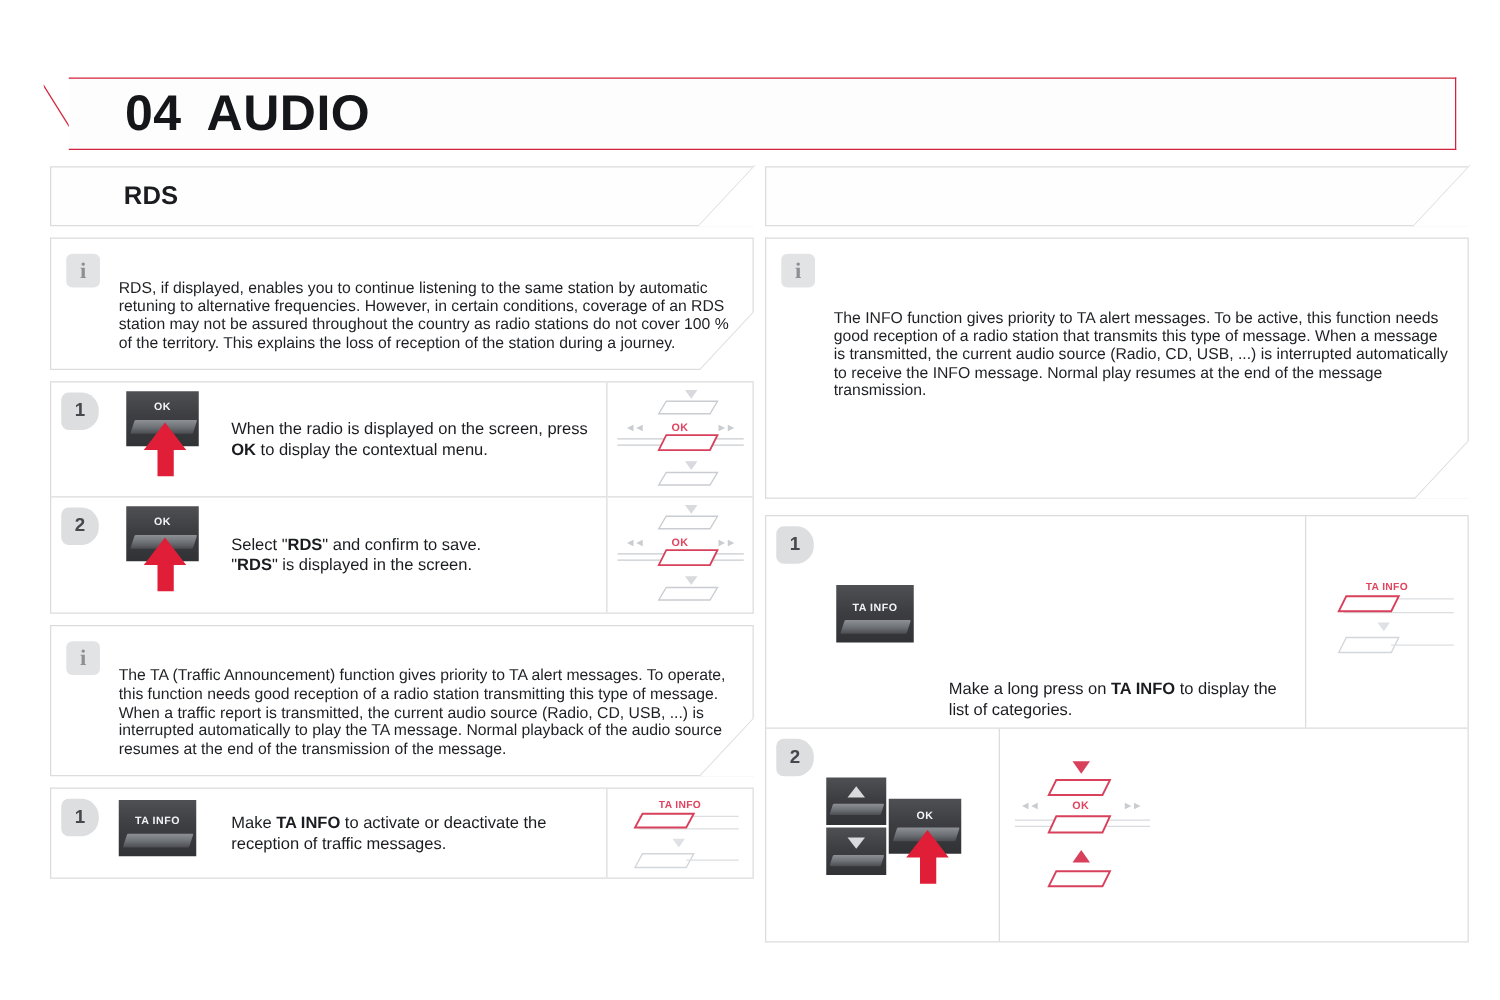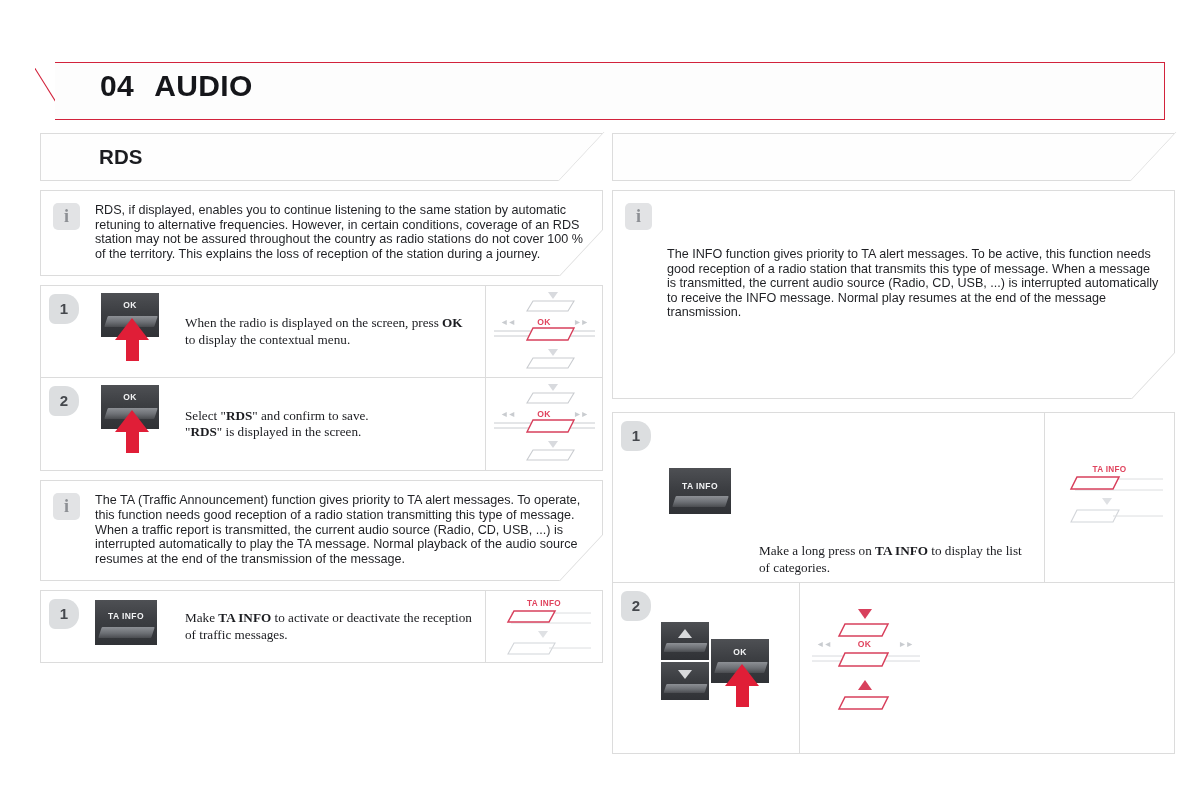--- a/index.html
+++ b/index.html
@@ -33,21 +33,21 @@
     position: absolute;
     left: -6px; top: -4px;
     width: 70px; height: 70px;
     border-top: 1.5px solid #d2233c;
     transform: rotate(58deg);
     transform-origin: left top;
   }
   .chapter-title {
     position: absolute;
     left: 100px; top: 69px;
-    font-size: 30px;
+    font-size: 40px;
     font-weight: bold;
     letter-spacing: 0.4px;
     color: #15161a;
   }
   .chapter-title .num { margin-right: 20px; }
 
   
   .col { position: absolute; top: 133px; }
   .col-left  { left: 40px;  width: 563px; }
   .col-right { left: 612px; width: 563px; }
@@ -113,20 +113,21 @@
     font-size: 18px;
     font-weight: bold;
     font-family: "Liberation Serif", serif;
     line-height: 27px;
     text-align: center;
   }
   .info-text {
     font-size: 12.6px;
     line-height: 14.6px;
     color: #1f2024;
+    margin-top: 20px;
   }
   .info-box.tall { padding-top: 14px; }
   .info-box.tall .info-text { margin-top: 42px; }
 
   
   .steps {
     border: 1px solid #dcdcdc;
     background: #ffffff;
     margin-bottom: 9px;
   }
@@ -161,21 +162,20 @@
   .step-text-cell {
     flex: 1 1 auto;
     display: flex;
     align-items: center;
     padding: 6px 10px 6px 8px;
   }
   .step-text {
     font-size: 13.2px;
     line-height: 16.5px;
     color: #1b1c20;
-    font-family: Liberation Serif, serif;
   }
   .step-diagram-cell {
     flex: 0 0 117px;
     border-left: 1px solid #dcdcdc;
     position: relative;
   }
 
   
   .hw-btn {
     position: absolute;

